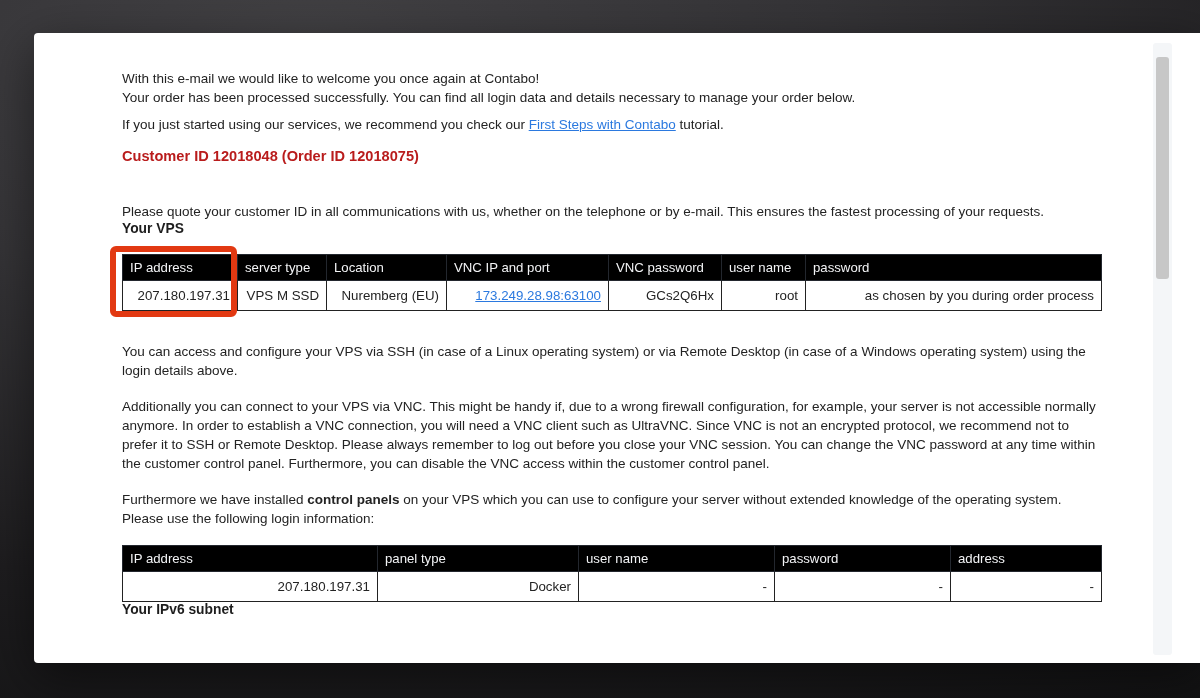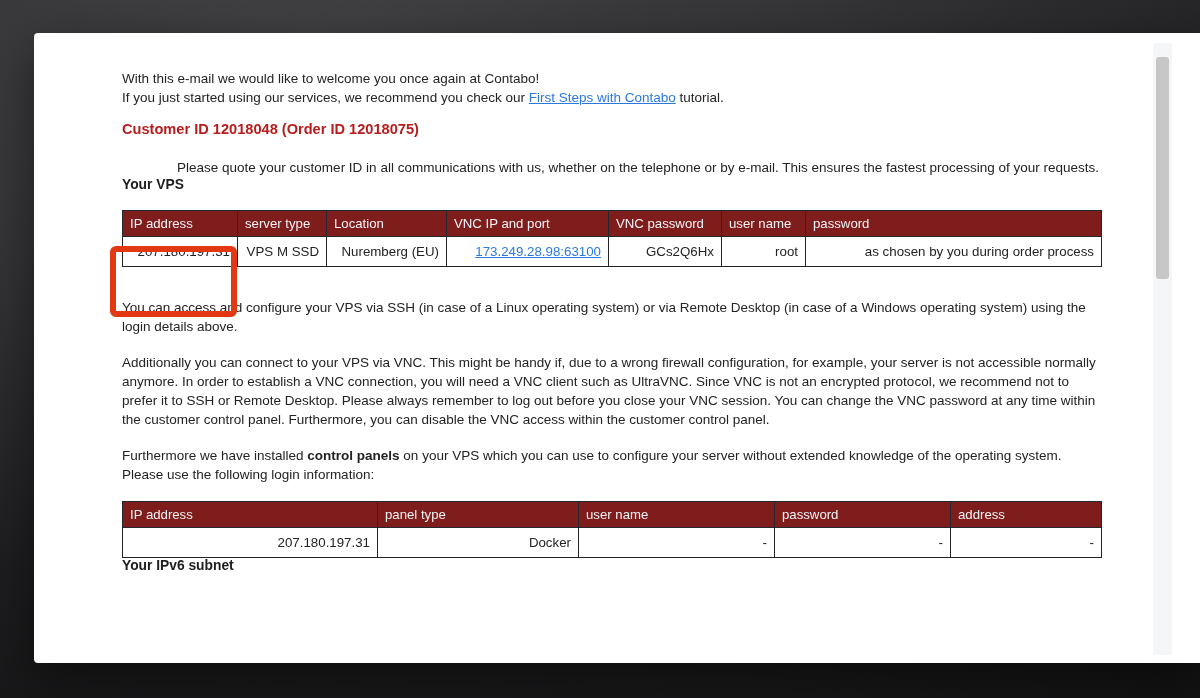--- a/index.html
+++ b/index.html
@@ -13,40 +13,40 @@
     position: absolute; left: 34px; top: 33px; width: 1171px; height: 630px;
     background: #ffffff; border-radius: 4px;
     box-shadow: 0 14px 50px rgba(0,0,0,0.5);
     overflow: hidden;
   }
   .content {
     position: absolute; left: 88px; top: 0; width: 977px;
     padding-top: 36px; font-size: 13.5px; line-height: 19px; color: #232323;
   }
   .para { margin: 0; }
-  .mt12 { margin-top: 0; }
+  .mt12 { margin-top: 8px; }
   .mt18 { margin-top: 18px; }
   .mt11 { margin-top: 17px; }
-  .mt21 { margin-top: 21px; text-align: right; }
+  .mt21 { margin-top: 38px; }
   .mt31 { margin-top: 31px; }
   .mt40 { margin-top: 40px; }
   h1.customer {
     font-size: 14.6px; line-height: 16px; margin: 14px 0 0 0; color: #b91c1c; font-weight: bold;
   }
   h2.subhead {
     font-size: 13.8px; line-height: 15px; margin: 0; color: #1d1d1d; font-weight: bold;
   }
   a.lnk { color: #2b79df; text-decoration: underline; cursor: pointer; }
   b.inline-bold { font-weight: bold; }
   table.data {
     border-collapse: collapse; table-layout: fixed; width: 979px;
     font-size: 13.3px;
   }
   table.data th {
-    background: #7f1d1d; color: #f3f4f6; font-weight: normal; text-align: left;
+    background: #000000; color: #f3f4f6; font-weight: normal; text-align: left;
     padding: 3px 7px; border: 1px solid #23272e; height: 25px; font-size: 13.2px;
     overflow: hidden; white-space: nowrap;
   }
   table.data td {
     background: #ffffff; color: #232323; text-align: right;
     padding: 5px 7px; border: 1px solid #222222; height: 29px;
     overflow: hidden; white-space: nowrap;
   }
   .highlight-box {
     position: absolute; left: 110px; top: 246px; width: 127px; height: 71px;
@@ -62,20 +62,21 @@
   }
 </style>
 </head>
 <body>
 
 <div class="card">
   <div class="content">
 
     <p class="para">
       <span>With this e-mail we would like to welcome you once again at Contabo!</span><br>
+      <span>Your order has been processed successfully. You can find all login data and details necessary to manage your order below.</span>
     </p>
 
     <p class="para mt12">
       <span>If you just started using our services, we recommend you check our </span><a class="lnk">First Steps with Contabo</a><span> tutorial.</span>
     </p>
 
     <h1 class="customer">Customer ID 12018048 (Order ID 12018075)</h1>
 
     <p class="para mt21">Please quote your customer ID in all communications with us, whether on the telephone or by e-mail. This ensures the fastest processing of your requests.</p>
 

